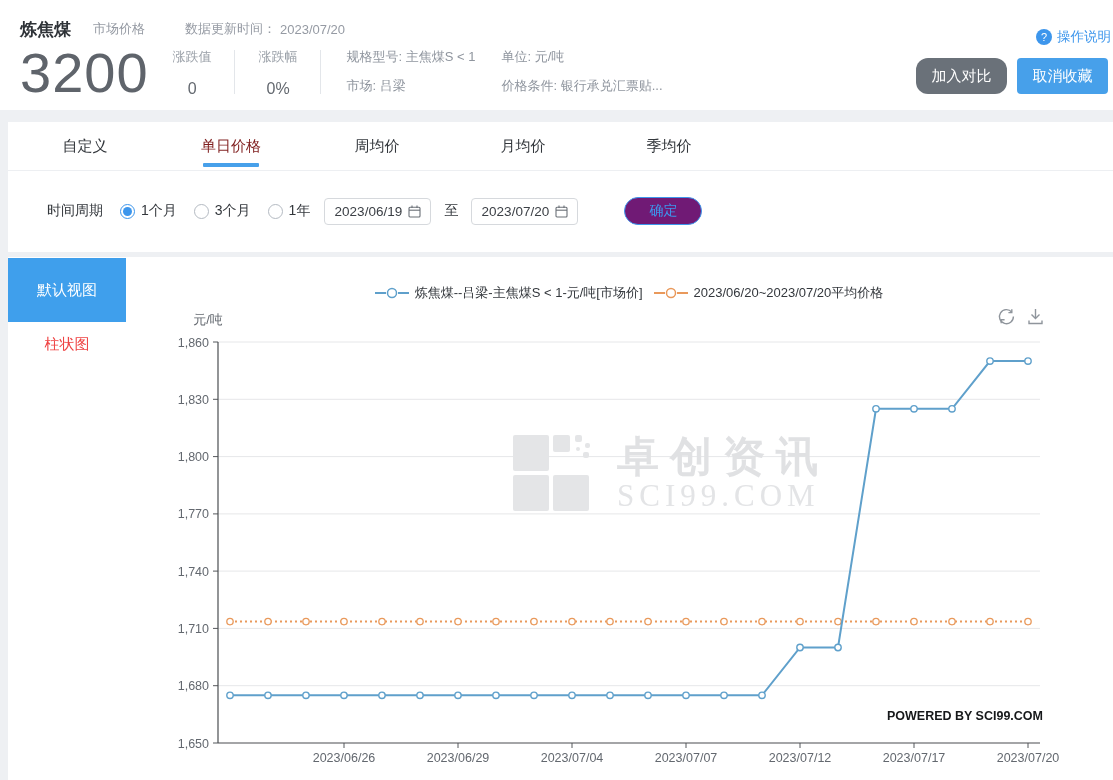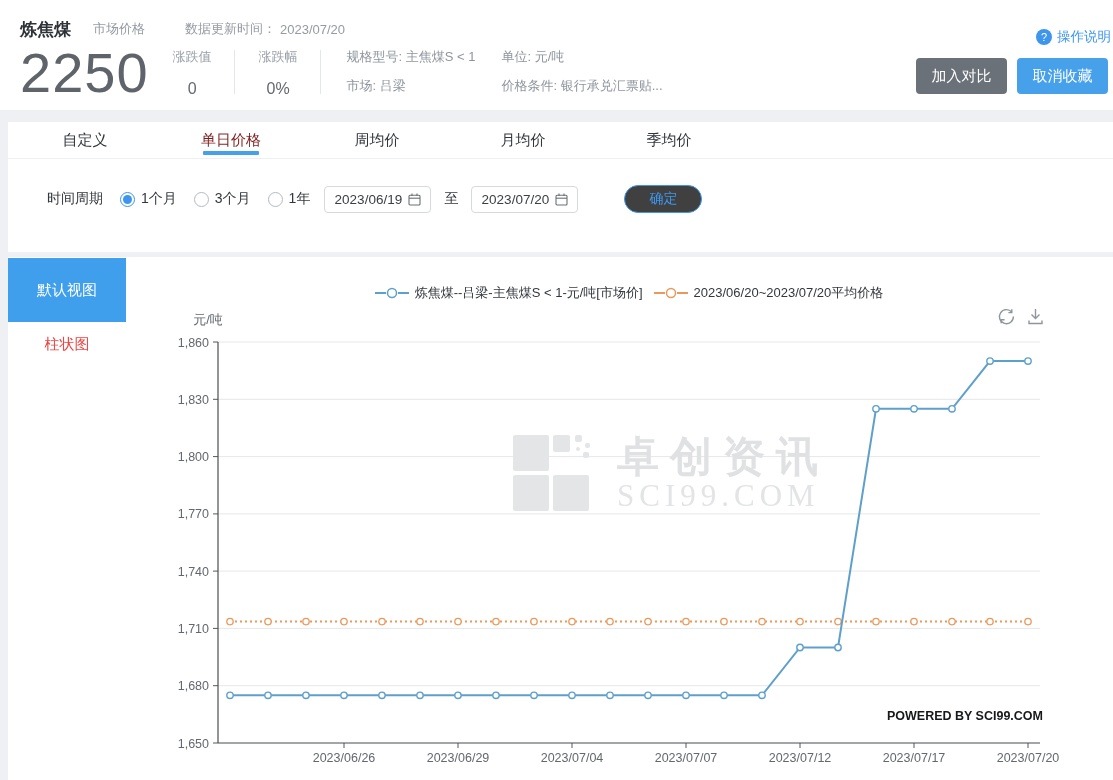--- a/index.html
+++ b/index.html
@@ -26,46 +26,46 @@
   .spec-col { display:flex; flex-direction:column; margin-left:26px; padding-top:6px; }
   .spec-col .row { font-size:13px; color:#8f959e; line-height:14px; }
   .spec-col .row + .row { margin-top:15px; }
   .help { position:absolute; right:2px; top:28px; display:flex; align-items:center; cursor:pointer; }
   .q-icon { width:16px; height:16px; border-radius:50%; background:#3d96ec; color:#fff;
             font-size:11px; display:flex; align-items:center; justify-content:center; }
   .help-txt { color:#3d96ec; font-size:13.5px; margin-left:5px; }
   .h-btns { position:absolute; right:5px; top:58px; display:flex; }
   .btn { width:91px; height:36px; border:none; border-radius:4px; color:#fff; font-size:15px;
          font-family:inherit; cursor:pointer; }
-  .btn-gray { background:#6a7179; }
+  .btn-gray { background:#6a7179;border-radius:12px; }
   .btn-blue { background:#47a0ea; margin-left:10px; }
 
   
   .mid { left:8px; top:122px; width:1105px; height:130px; }
-  .tabbar { height:37px; border-bottom:1px solid #edeff2; display:flex; padding-left:4px; }
+  .tabbar { height:49px; border-bottom:1px solid #edeff2; display:flex; padding-left:4px; }
   .tab { width:146px; height:100%; display:flex; align-items:center; justify-content:center;
          font-size:15px; color:#33373c; cursor:pointer; position:relative; }
   .tab.active { color:#7f1d1d; }
   .tab.active::after { content:""; position:absolute; left:50%; transform:translateX(-50%);
          bottom:3px; width:56px; height:4px; background:#47a0ea; border-radius:1px; }
   .filterbar { display:flex; align-items:center; height:80px; padding-left:39px; }
   .f-label { font-size:14px; color:#33373c; }
   .radio-item { display:flex; align-items:center; margin-left:17px; cursor:pointer; }
   .radio { width:15px; height:15px; border-radius:50%; border:1px solid #b4bac2; background:#fff;
            display:flex; align-items:center; justify-content:center; }
   .radio.checked { border-color:#3d96ec; }
   .radio.checked::after { content:""; width:9px; height:9px; border-radius:50%; background:#3d96ec; }
   .radio-item span.lab { font-size:14px; color:#33373c; margin-left:6px; }
   .dateinput { width:107px; height:27px; border:1px solid #d6d9dd; border-radius:4px; background:#fff;
                display:flex; align-items:center; justify-content:center; margin-left:14px; cursor:pointer; }
   .dateinput .dtxt { font-size:13.5px; color:#3c4046; }
   .dateinput svg { margin-left:6px; }
   .to { font-size:14px; color:#33373c; margin-left:13px; }
   .dateinput.second { margin-left:13px; }
-  .confirm { width:78px; height:28px; margin-left:46px; background:#404040; border:1px solid #3d96ec;
+  .confirm { width:78px; height:28px; margin-left:46px; background:#701a75; border:1px solid #3d96ec;
              border-radius:14px; color:#3d96ec; font-size:14px; font-family:inherit; cursor:pointer; }
 
   
   .chartcard { left:8px; top:257px; width:1105px; height:523px; }
   .side-item-active { position:absolute; left:0; top:1px; width:118px; height:64px; background:#3f9fec;
           color:#fff; font-size:15px; display:flex; align-items:center; justify-content:center; cursor:pointer; }
   .side-item { position:absolute; left:0; top:72px; width:118px; height:30px; color:#ef4444;
           font-size:15px; display:flex; align-items:center; justify-content:center; cursor:pointer; }
   .legend { position:absolute; left:210px; top:27px; width:822px; display:flex;
             justify-content:center; align-items:center; gap:11px; }
@@ -98,21 +98,21 @@
 <body>
 
 <div class="card header">
   <div class="h-row1">
     <span class="h-title">炼焦煤</span>
     <span class="h-sub">市场价格</span>
     <span class="h-upd">数据更新时间：</span>
     <span class="h-upd-date">2023/07/20</span>
   </div>
   <div class="h-row2">
-    <span class="h-price">2250</span>
+    <span class="h-price">3200</span>
     <div class="kv">
       <span class="k">涨跌值</span>
       <span class="v">0</span>
     </div>
     <div class="vdiv"></div>
     <div class="kv">
       <span class="k">涨跌幅</span>
       <span class="v">0%</span>
     </div>
     <div class="vdiv"></div>

